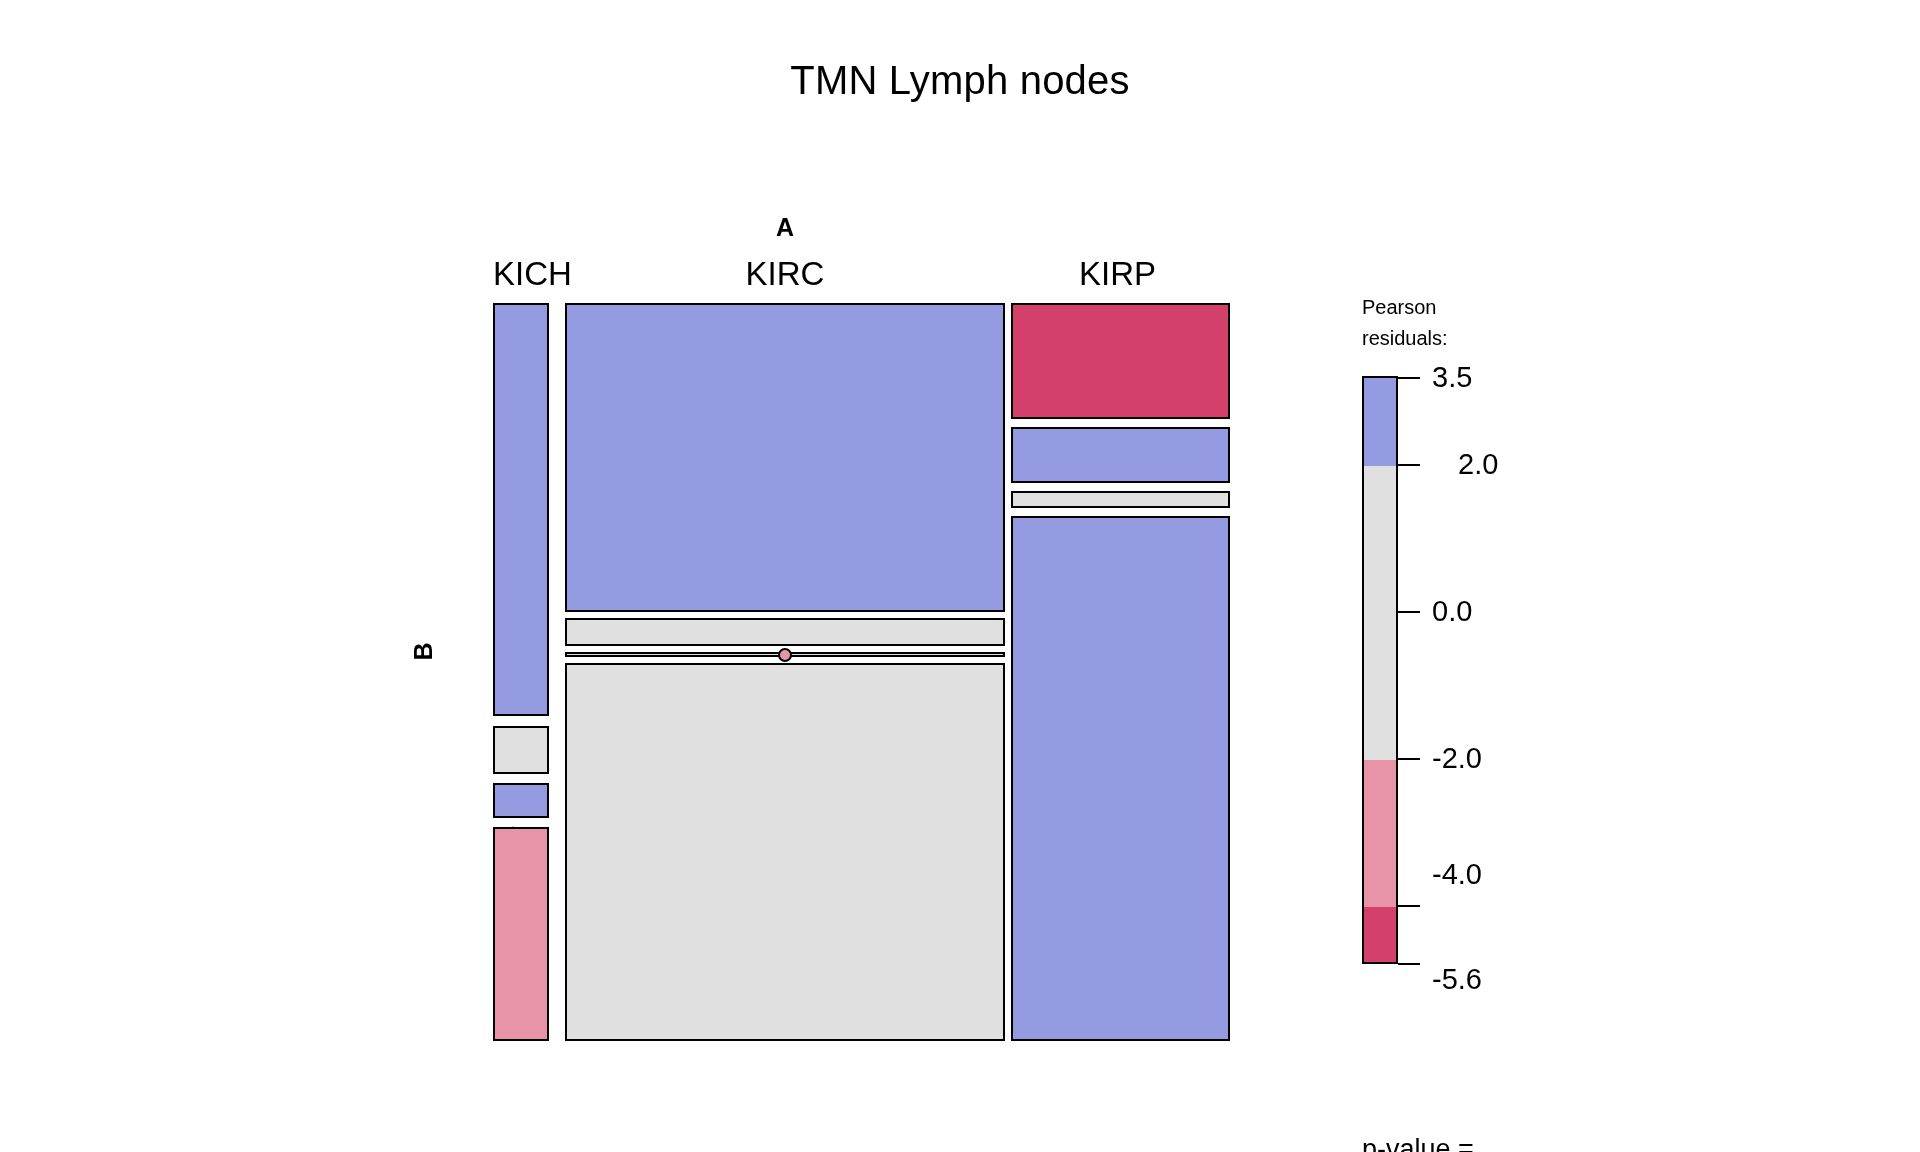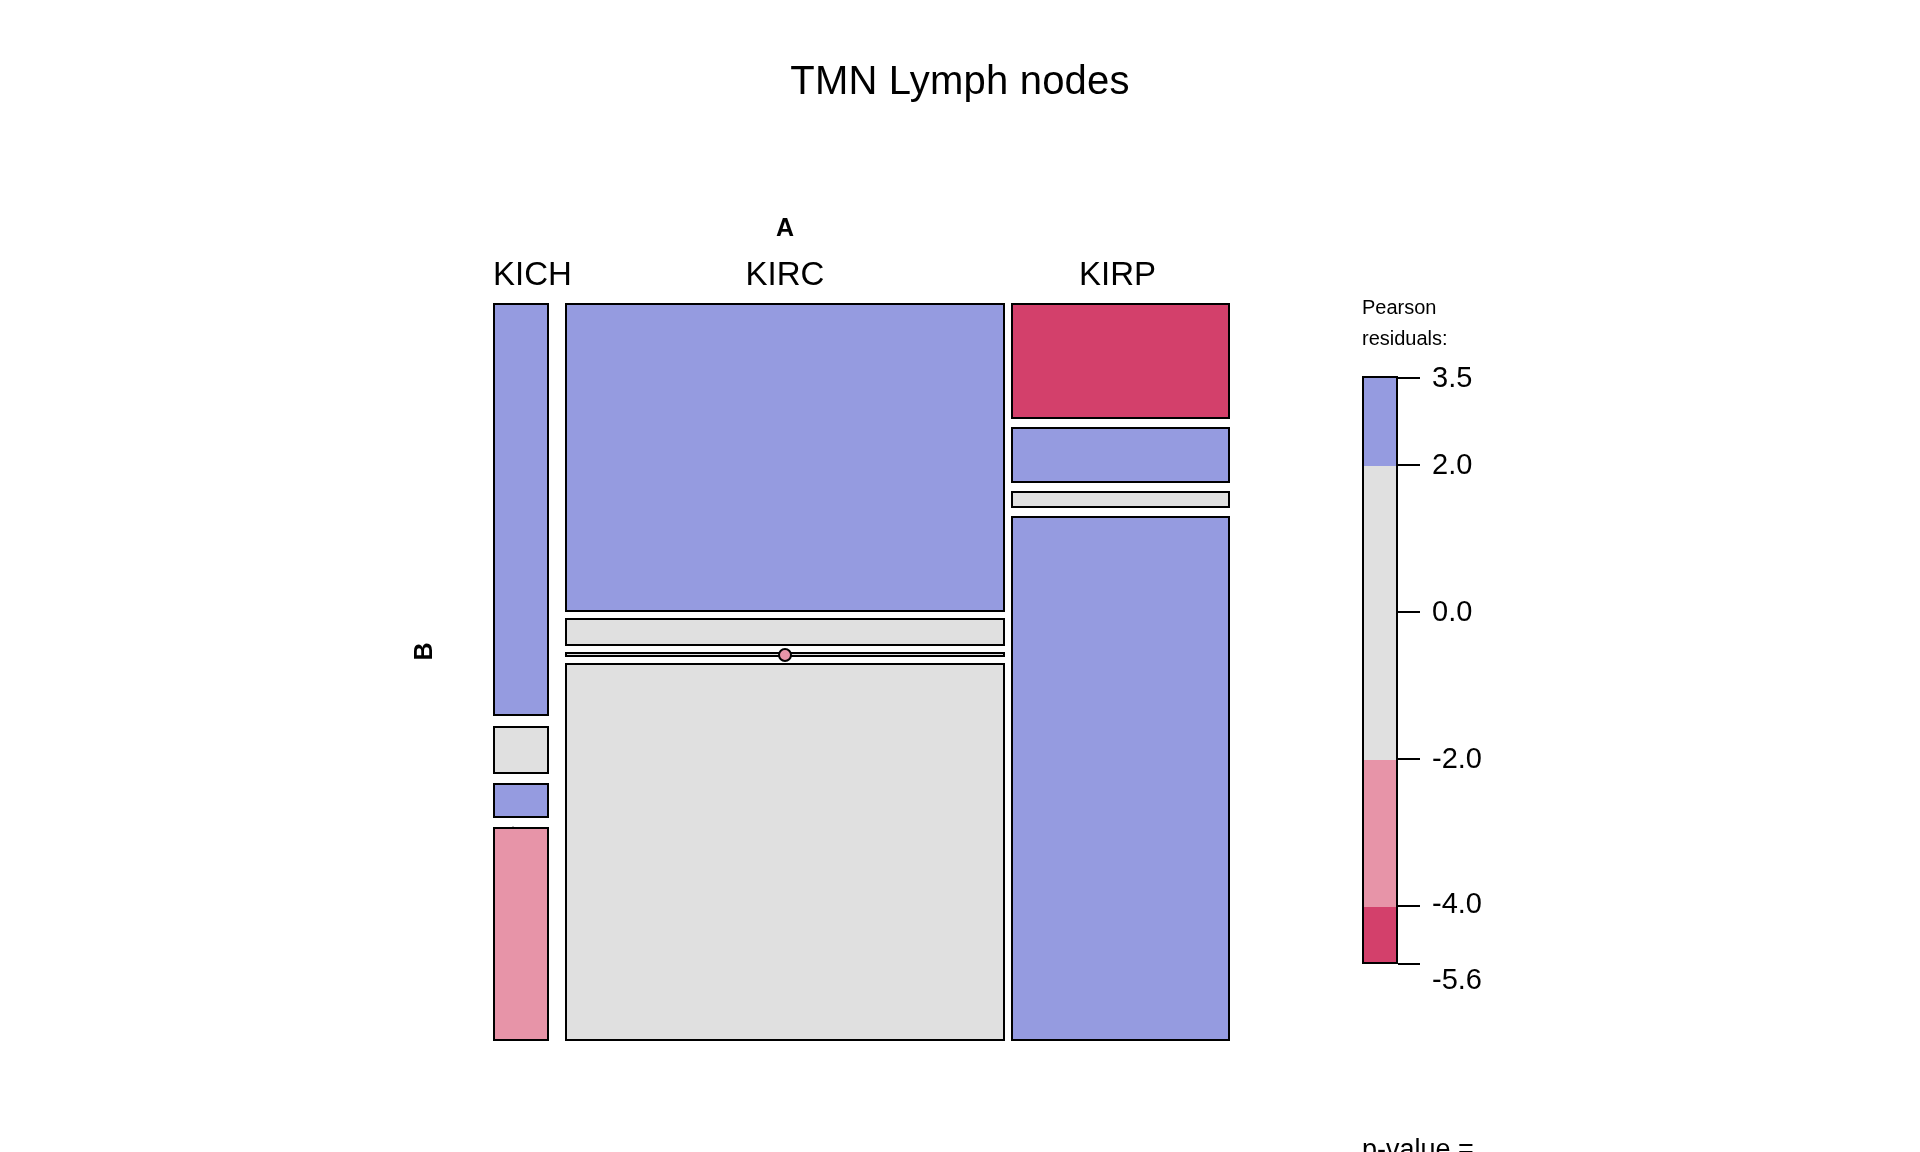--- a/index.html
+++ b/index.html
@@ -205,23 +205,23 @@
     </div>
 
     <div class="legend-tick" style="top:1px;"></div>
     <div class="legend-tick" style="top:88px;"></div>
     <div class="legend-tick" style="top:235px;"></div>
     <div class="legend-tick" style="top:382px;"></div>
     <div class="legend-tick" style="top:529px;"></div>
     <div class="legend-tick" style="top:587px;"></div>
 
     <div class="legend-tick-label" style="top:1px;">3.5</div>
-    <div class="legend-tick-label" style="top:88px;">2.0</div>
+    <div class="legend-tick-label" style="top:88px;margin-left:26px;">2.0</div>
     <div class="legend-tick-label" style="top:235px;">0.0</div>
     <div class="legend-tick-label" style="top:382px;">-2.0</div>
-    <div class="legend-tick-label" style="top:527px;">-4.0</div>
+    <div class="legend-tick-label" style="top:498px;">-4.0</div>
     <div class="legend-tick-label" style="top:603px;">-5.6</div>
 
     <div id="pvalue">p-value =
 &lt; 2.22e-16</div>
 
   </div>
 </div>
 
 </body></html>

